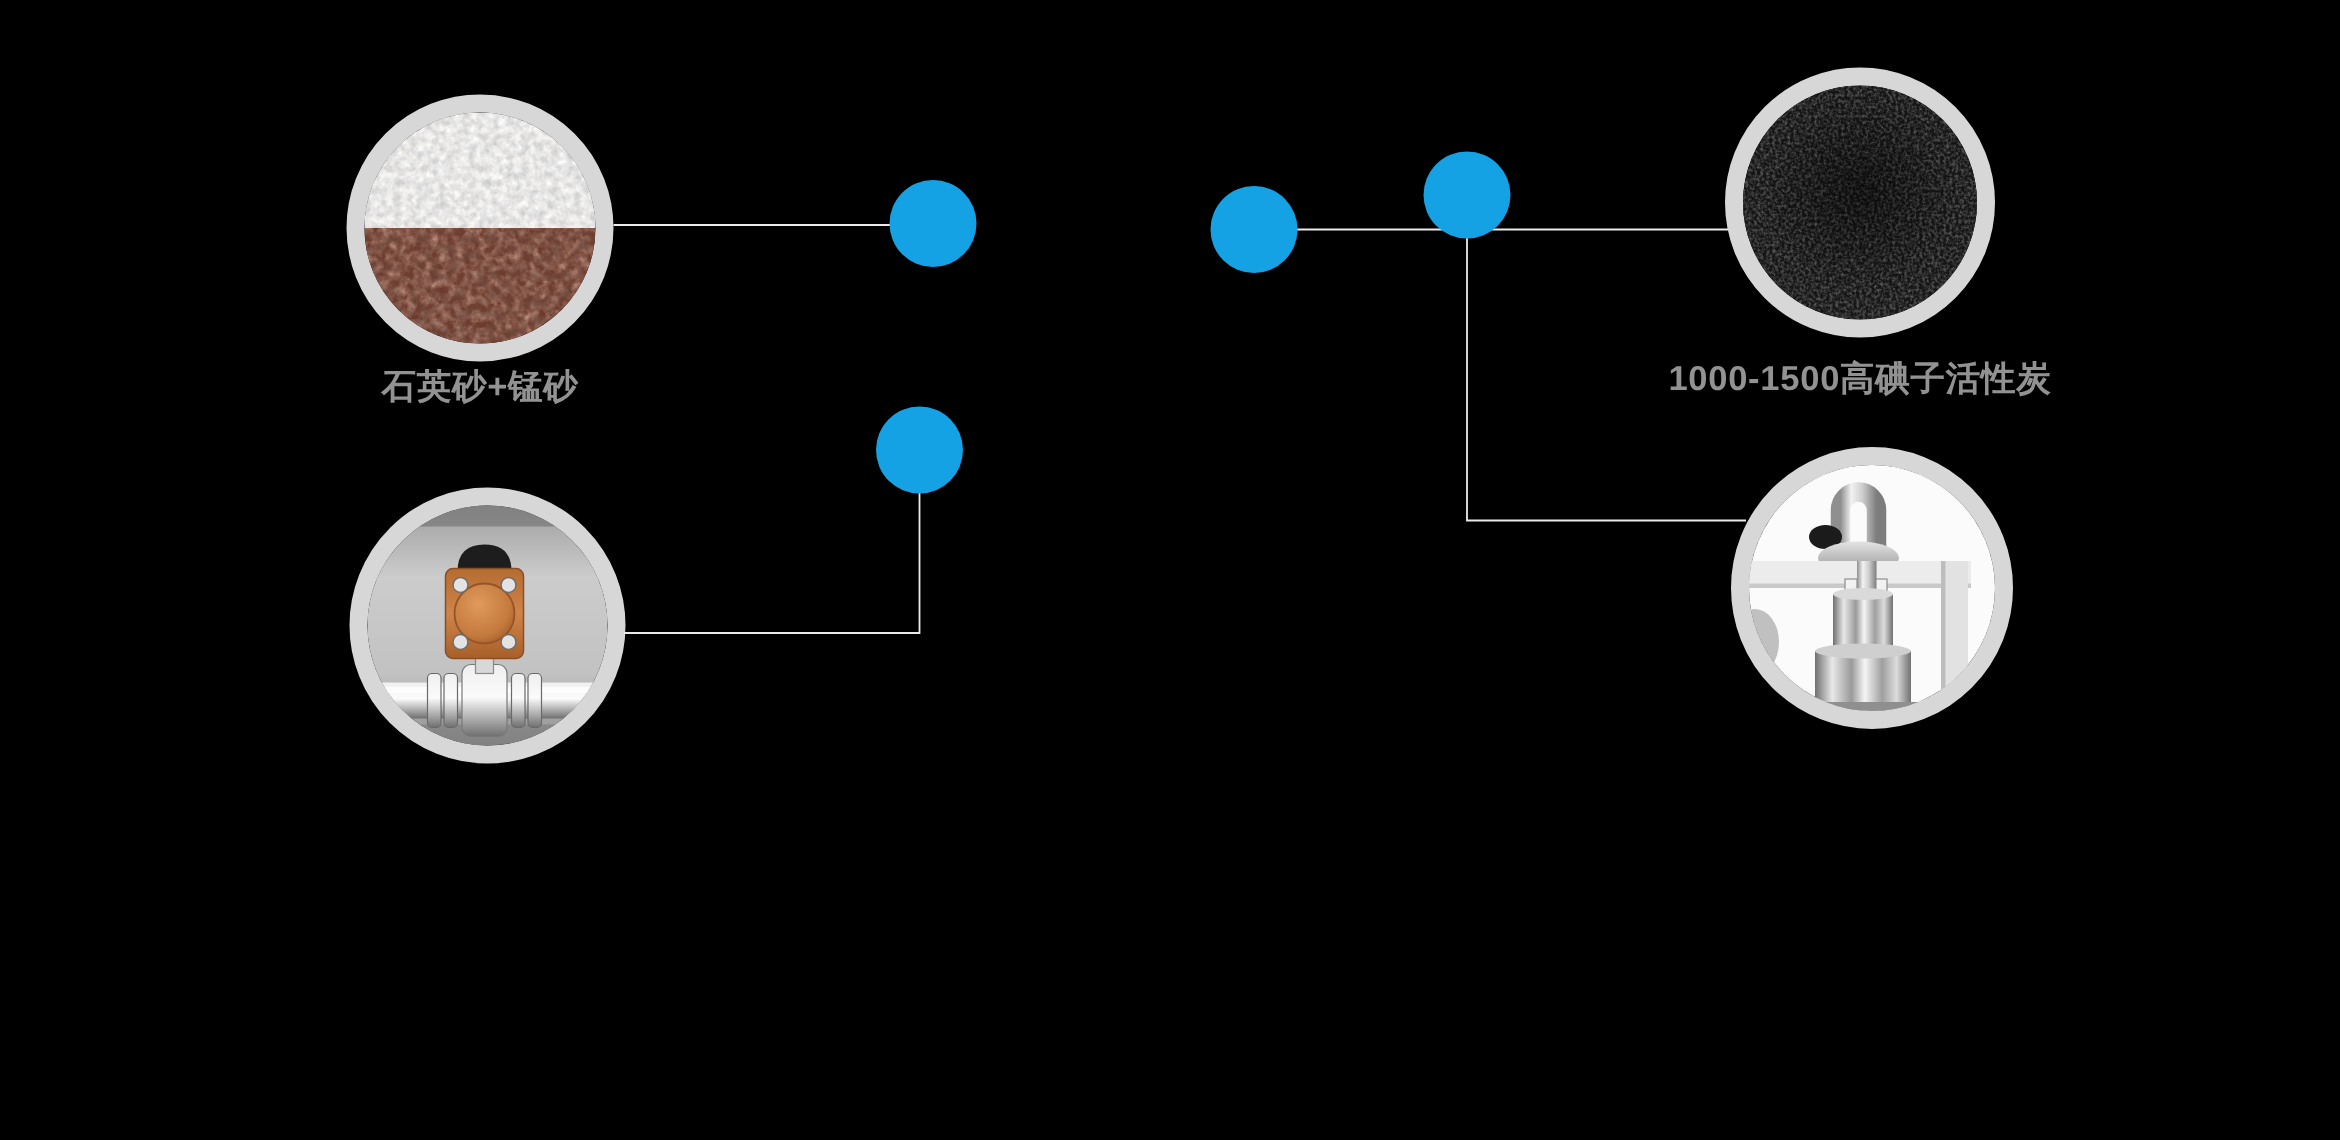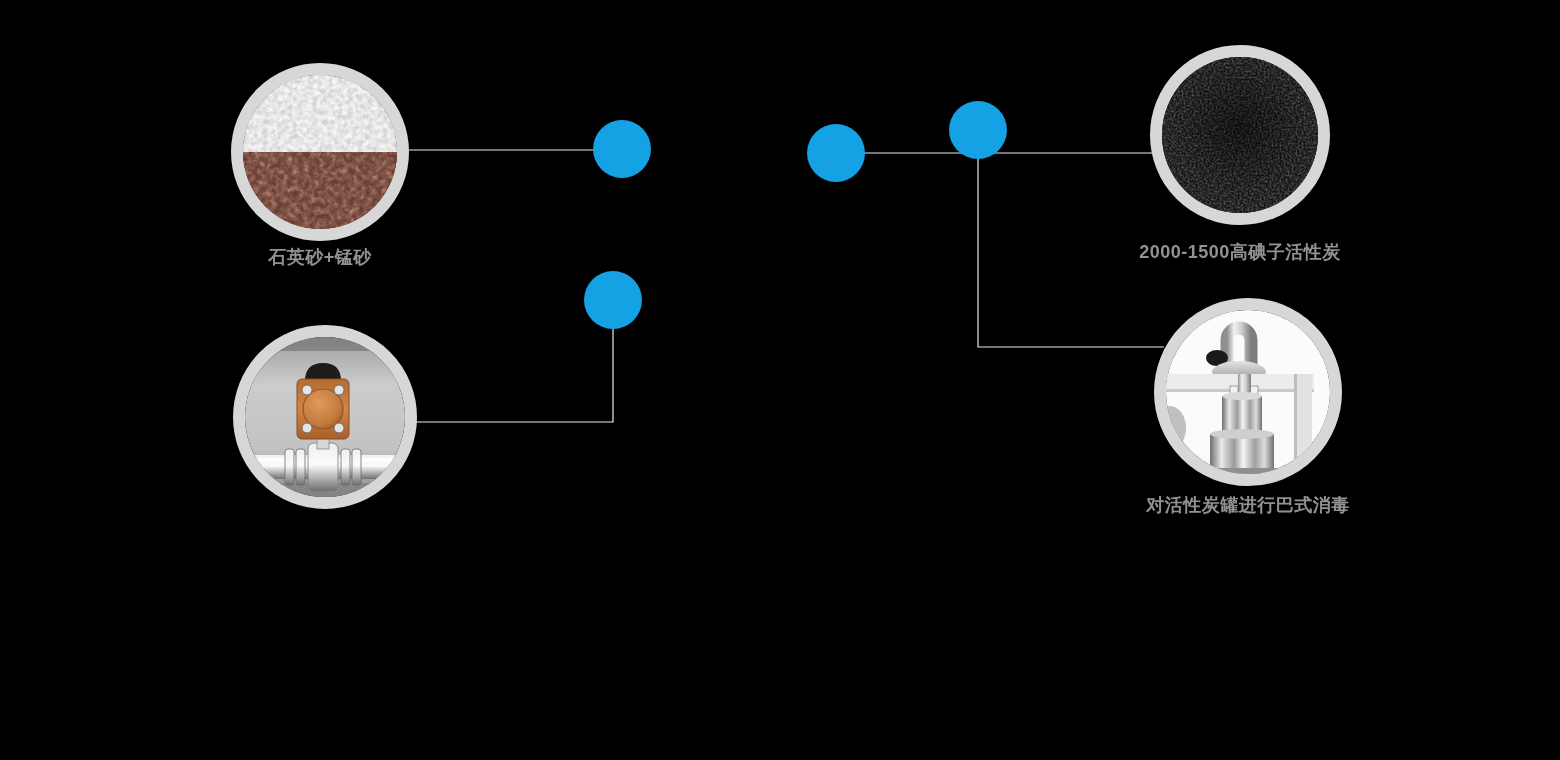--- a/index.html
+++ b/index.html
@@ -27,21 +27,21 @@
     position:absolute;width:58px;height:58px;border-radius:50%;
     background:var(--accent-blue,#15a2e4);z-index:10;
   }
   #dot-1{left:593px;top:120px;}
   #dot-2{left:807px;top:124px;}
   #dot-3{left:949px;top:101px;}
   #dot-4{left:584px;top:271px;}
 
   
   .caption{
-    position:absolute;color:var(--label-gray,#929292);font-size:18px;font-weight:600;
+    position:absolute;color:var(--label-gray,#929292);font-size:23px;font-weight:600;
     letter-spacing:0.5px;text-align:center;z-index:6;line-height:25px;
   }
   #caption-media{left:160px;top:245px;width:320px;}
   #caption-carbon{left:1040px;top:240px;width:400px;}
   #caption-valve{left:122px;top:513px;width:400px;}
   #caption-exchanger{left:1048px;top:493px;width:400px;}
 </style>
 </head>
 <body>
 
@@ -205,20 +205,19 @@
     <polyline class="connector-line" points="613,300 613,422 416,422"></polyline>
   </svg>
 
   <div class="node-dot" id="dot-1"></div>
   <div class="node-dot" id="dot-2"></div>
   <div class="node-dot" id="dot-3"></div>
   <div class="node-dot" id="dot-4"></div>
 
   <div class="caption" id="caption-media">石英砂+锰砂</div>
 
-  <div class="caption" id="caption-carbon">2000-1500高碘子活性炭</div>
+  <div class="caption" id="caption-carbon">1000-1500高碘子活性炭</div>
 
 
   <div class="caption" id="caption-exchanger">
-    <div>对活性炭罐进行巴式消毒</div>
   </div>
 
 </div>
 
 </body></html>

